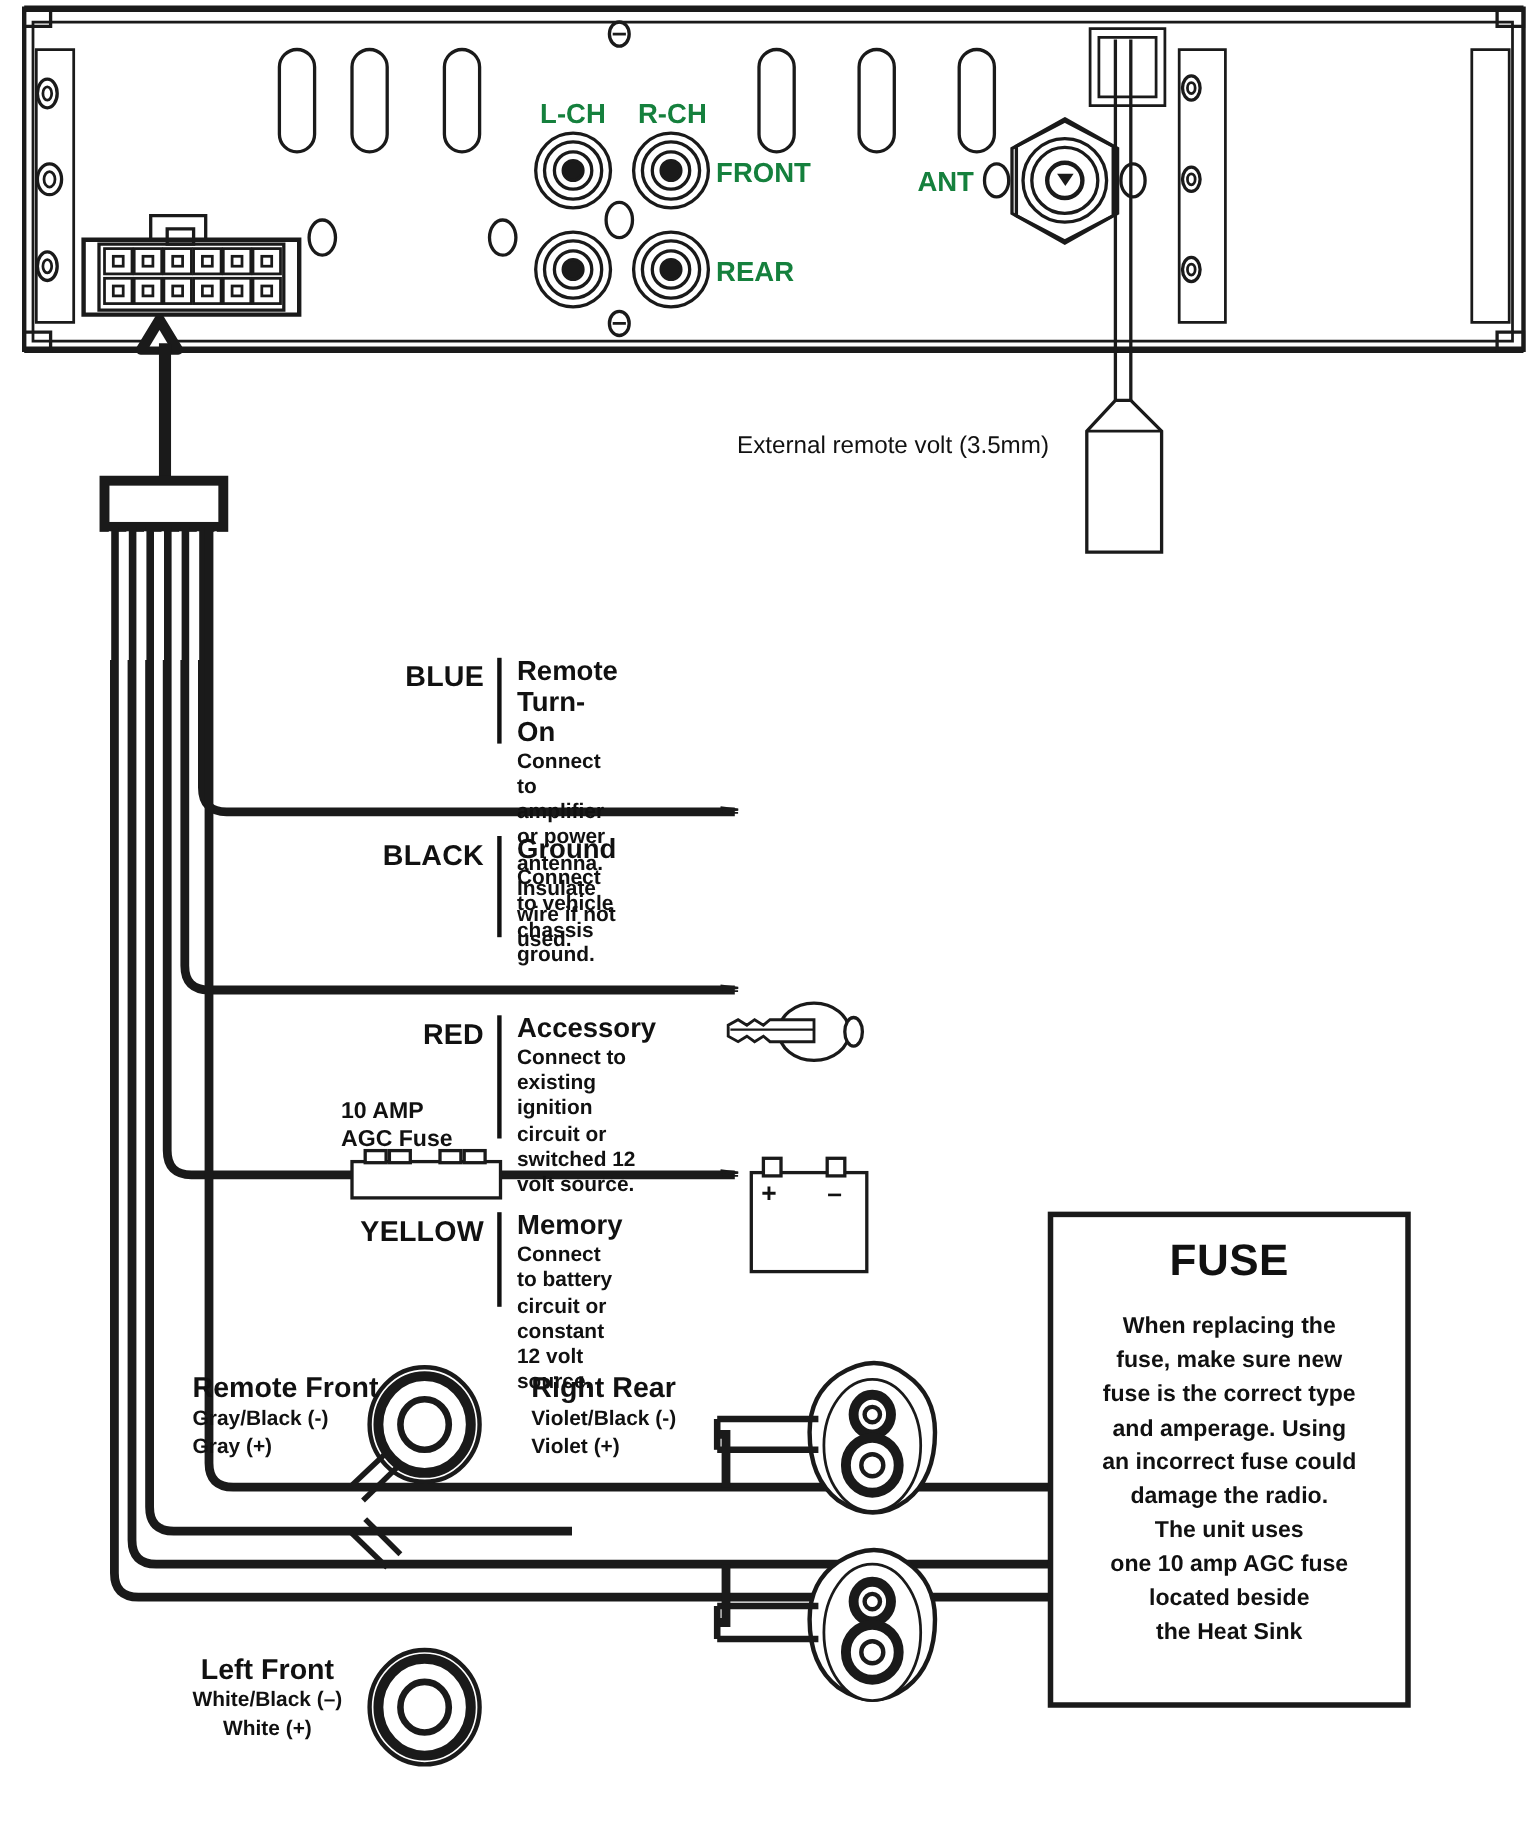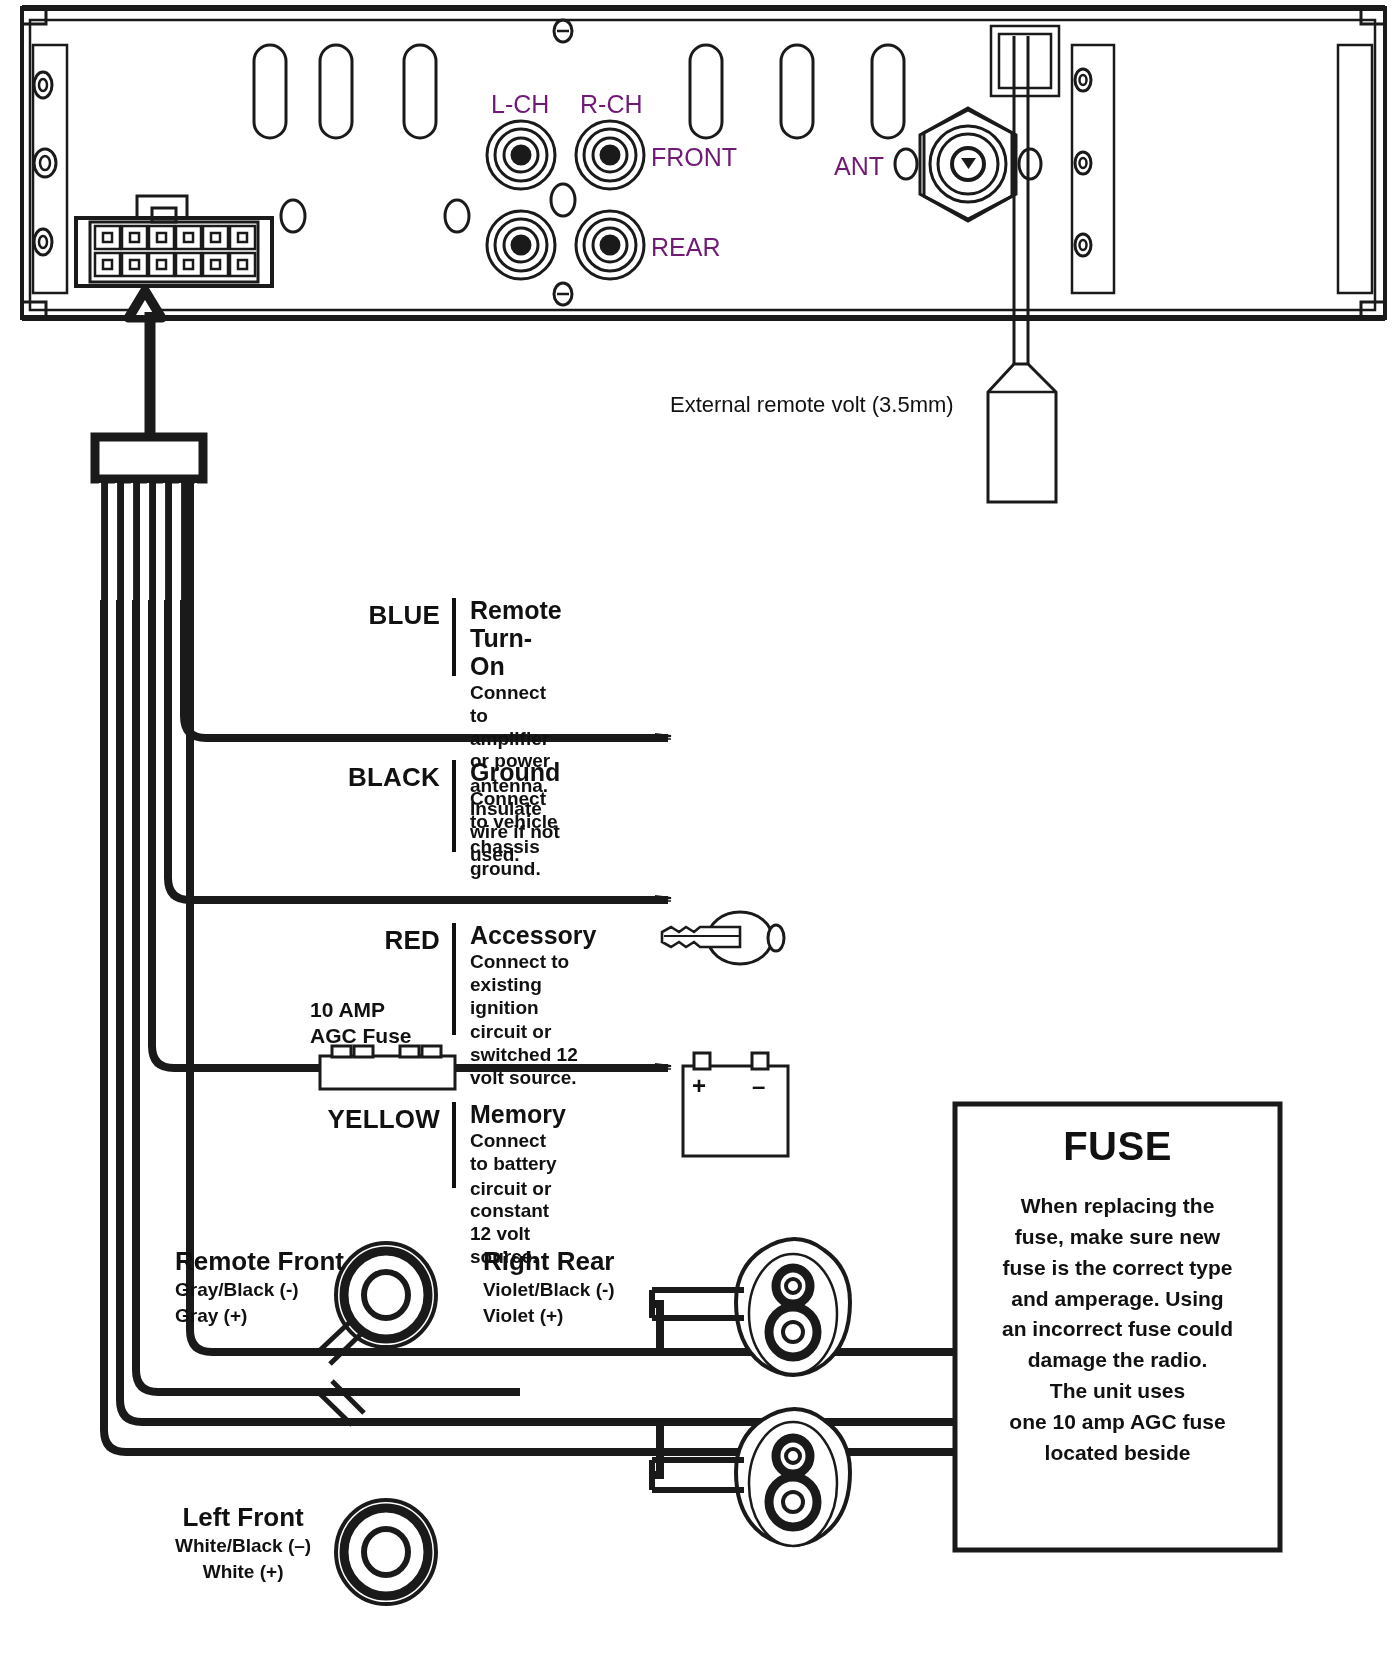--- a/index.html
+++ b/index.html
@@ -20,21 +20,21 @@
   .spk{position:absolute;}
   .spk .name{font-size:26px;font-weight:bold;line-height:1.1;}
   .spk .pins{font-size:19px;font-weight:bold;line-height:1.28;margin-top:2px;}
 
   .fuse-note{position:absolute;text-align:center;}
   .fuse-note .ftitle{font-size:40px;font-weight:bold;letter-spacing:.5px;}
   .fuse-note .fbody{font-size:21px;font-weight:bold;line-height:1.47;margin-top:22px;}
 
   .fuselab{position:absolute;text-align:left;font-size:21px;font-weight:bold;line-height:1.22;}
   .remotelab{position:absolute;font-size:22px;font-weight:normal;}
-  .chasslab{position:absolute;font-weight:normal;color:#701a75;}
+  .chasslab{position:absolute;font-weight:bold;color:#15803d;}
 </style>
 </head>
 <body>
 
 <div id="stage">
 
   <svg class="layer" viewBox="0 0 1399 1679">
     <defs>
       <clipPath id="clipall">
           <rect x="0" y="0" width="1399" height="1679"></rect>
@@ -374,16 +374,17 @@
     <div class="fbody">
       <div>When replacing the</div>
       <div>fuse, make sure new</div>
       <div>fuse is the correct type</div>
       <div>and amperage. Using</div>
       <div>an incorrect fuse could</div>
       <div>damage the radio.</div>
       <div>The unit uses</div>
       <div>one 10 amp AGC fuse</div>
       <div>located beside</div>
+      <div>the Heat Sink</div>
     </div>
   </div>
 
 </div>
 
 </body></html>

